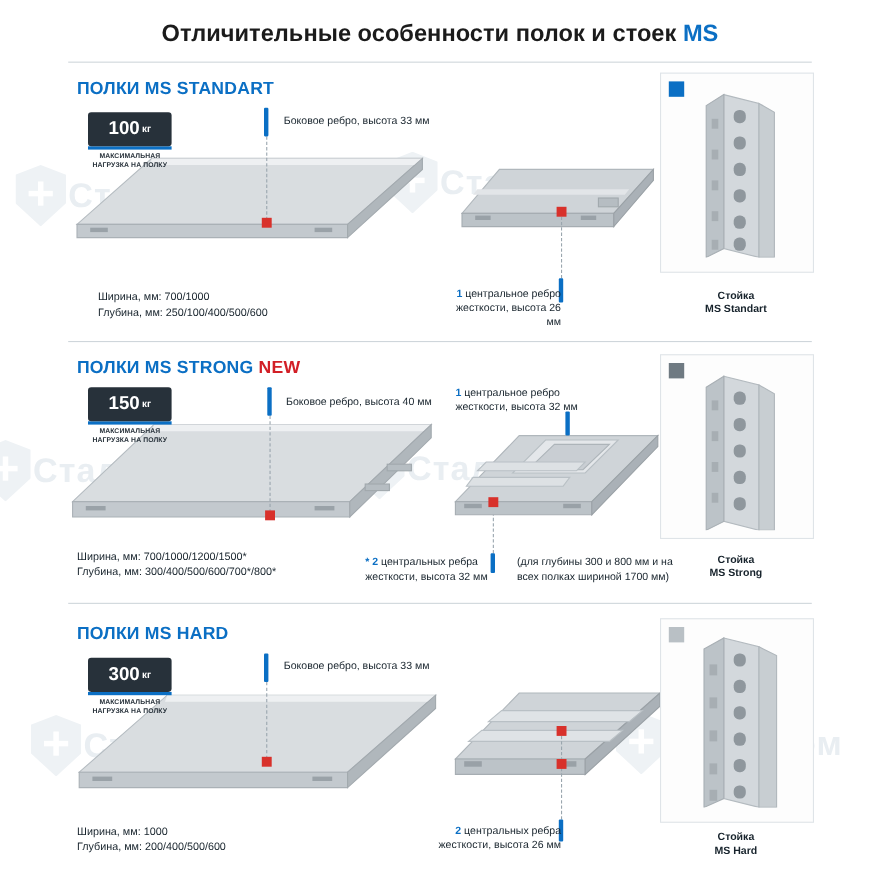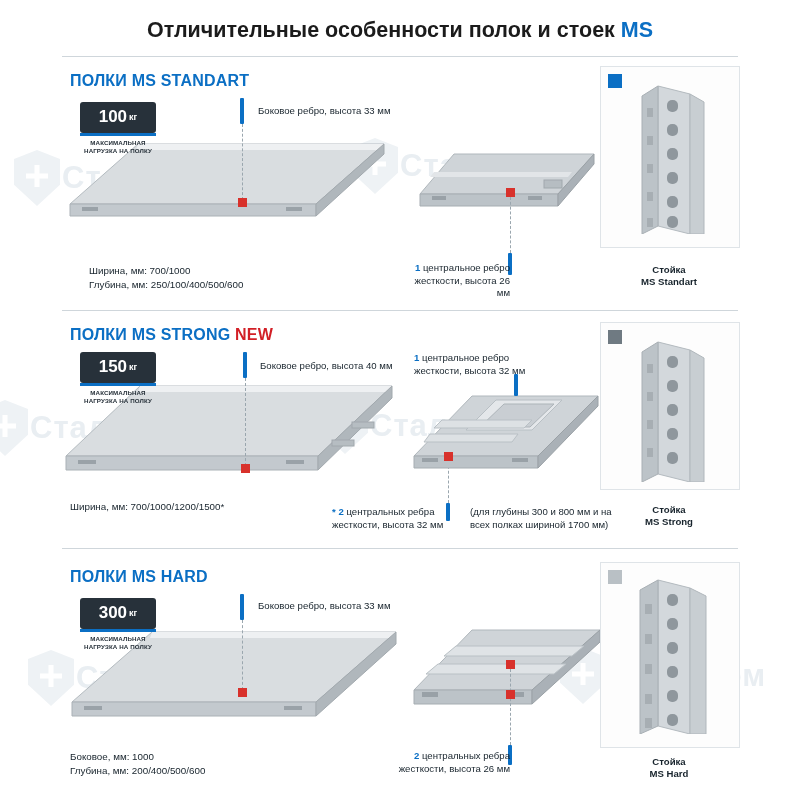--- a/index.html
+++ b/index.html
@@ -279,20 +279,21 @@
   <span class="star">*</span> <span class="num">2</span><span> центральных ребра</span><br>
   <span>жесткости, высота 32 мм</span>
 </div>
 <div class="callout" style="left:470px;top:506px;">
   <div>(для глубины 300 и 800 мм и на</div>
   <div>всех полках шириной 1700 мм)</div>
 </div>
 
 <div class="spec" style="left:70px;top:500px;">
   <div>Ширина, мм: 700/1000/1200/1500*</div>
+  <div>Глубина, мм: 300/400/500/600/700*/800*</div>
 </div>
 
 <div class="post-panel" style="left:600px;top:322px;width:138px;height:166px;"></div>
 <div class="post-chip" style="left:608px;top:330px;background:#6f7a82;"></div>
 <div class="art" style="left:638px;top:340px;">
   <svg width="70" height="142" viewBox="0 0 70 142">
     <polygon points="20,2 52,10 52,142 20,134" fill="#d3d8dc" stroke="#b3babf"></polygon>
     <polygon points="4,12 20,2 20,134 4,142" fill="#bcc3c8" stroke="#a8afb4"></polygon>
     <polygon points="52,10 66,18 66,142 52,142" fill="#c8ced2" stroke="#b0b7bc"></polygon>
     <g fill="#8f979d">
@@ -358,21 +359,21 @@
 <div class="rsq" style="left:506px;top:660px;"></div>
 <div class="rsq" style="left:506px;top:690px;"></div>
 <div class="vline" style="left:510px;top:669px;height:76px;"></div>
 <div class="vsolid" style="left:508px;top:745px;height:20px;"></div>
 <div class="callout" style="left:396px;top:750px;width:114px;text-align:right;">
   <span class="num">2</span><span> центральных ребра</span><br>
   <span>жесткости, высота 26 мм</span>
 </div>
 
 <div class="spec" style="left:70px;top:750px;">
-  <div>Боковое, мм: 1000</div>
+  <div>Ширина, мм: 1000</div>
   <div>Глубина, мм: 200/400/500/600</div>
 </div>
 
 <div class="post-panel" style="left:600px;top:562px;width:138px;height:184px;"></div>
 <div class="post-chip" style="left:608px;top:570px;background:#b9c0c5;"></div>
 <div class="art" style="left:636px;top:578px;">
   <svg width="74" height="156" viewBox="0 0 74 156">
     <polygon points="22,2 54,10 54,156 22,148" fill="#d3d8dc" stroke="#b3babf"></polygon>
     <polygon points="4,12 22,2 22,148 4,156" fill="#bcc3c8" stroke="#a8afb4"></polygon>
     <polygon points="54,10 70,18 70,156 54,156" fill="#c8ced2" stroke="#b0b7bc"></polygon>

